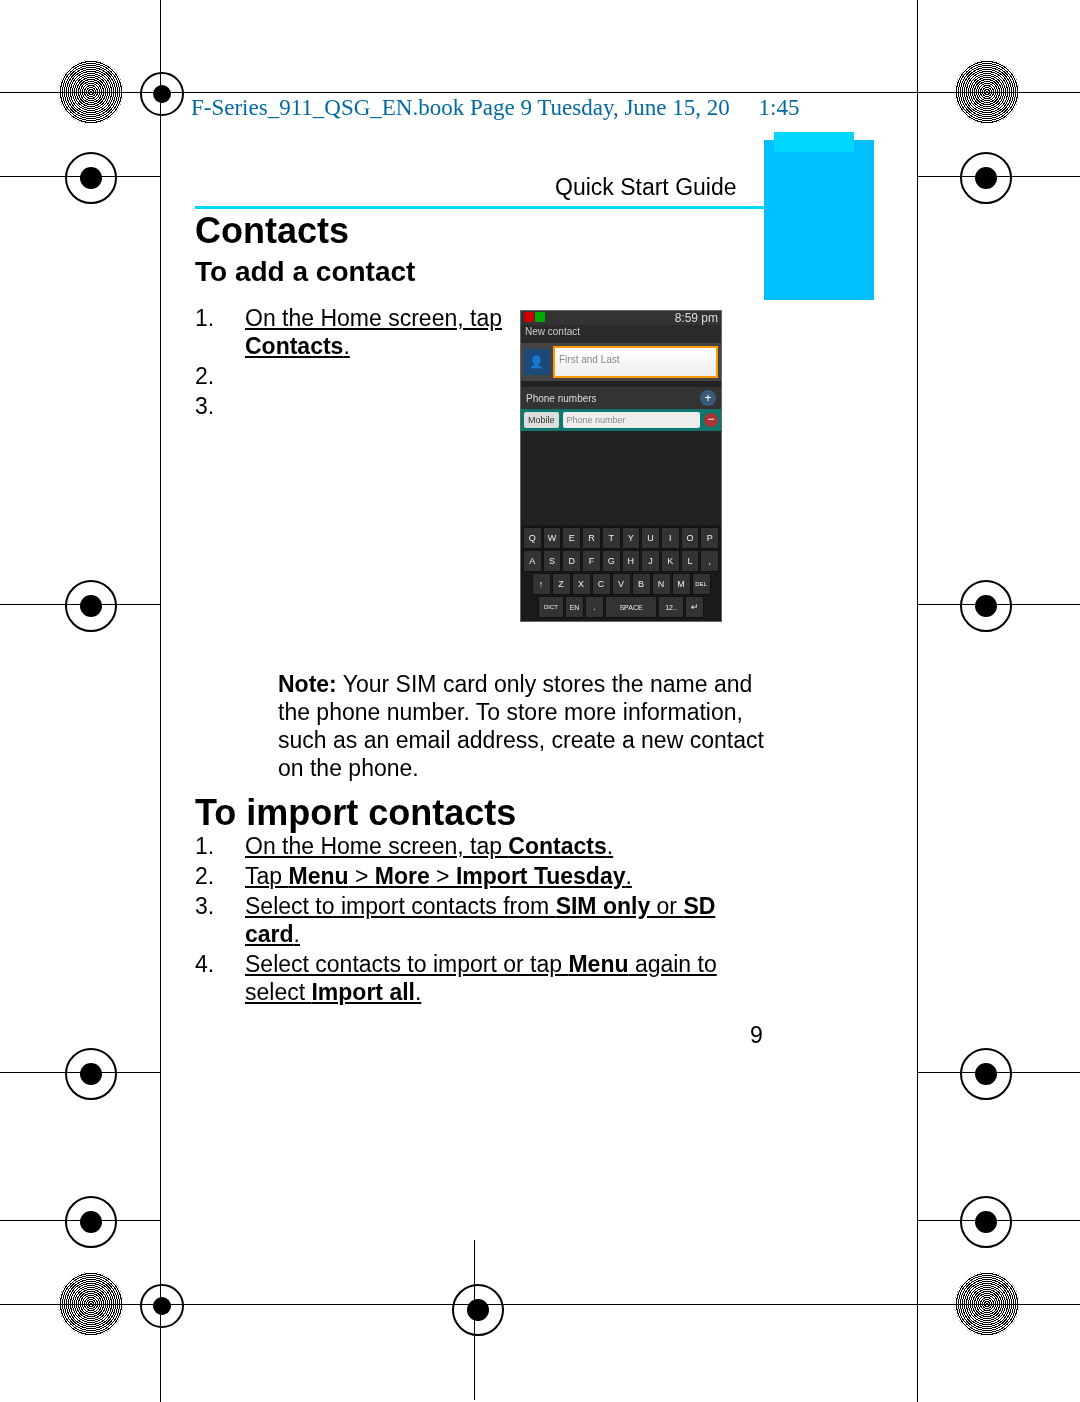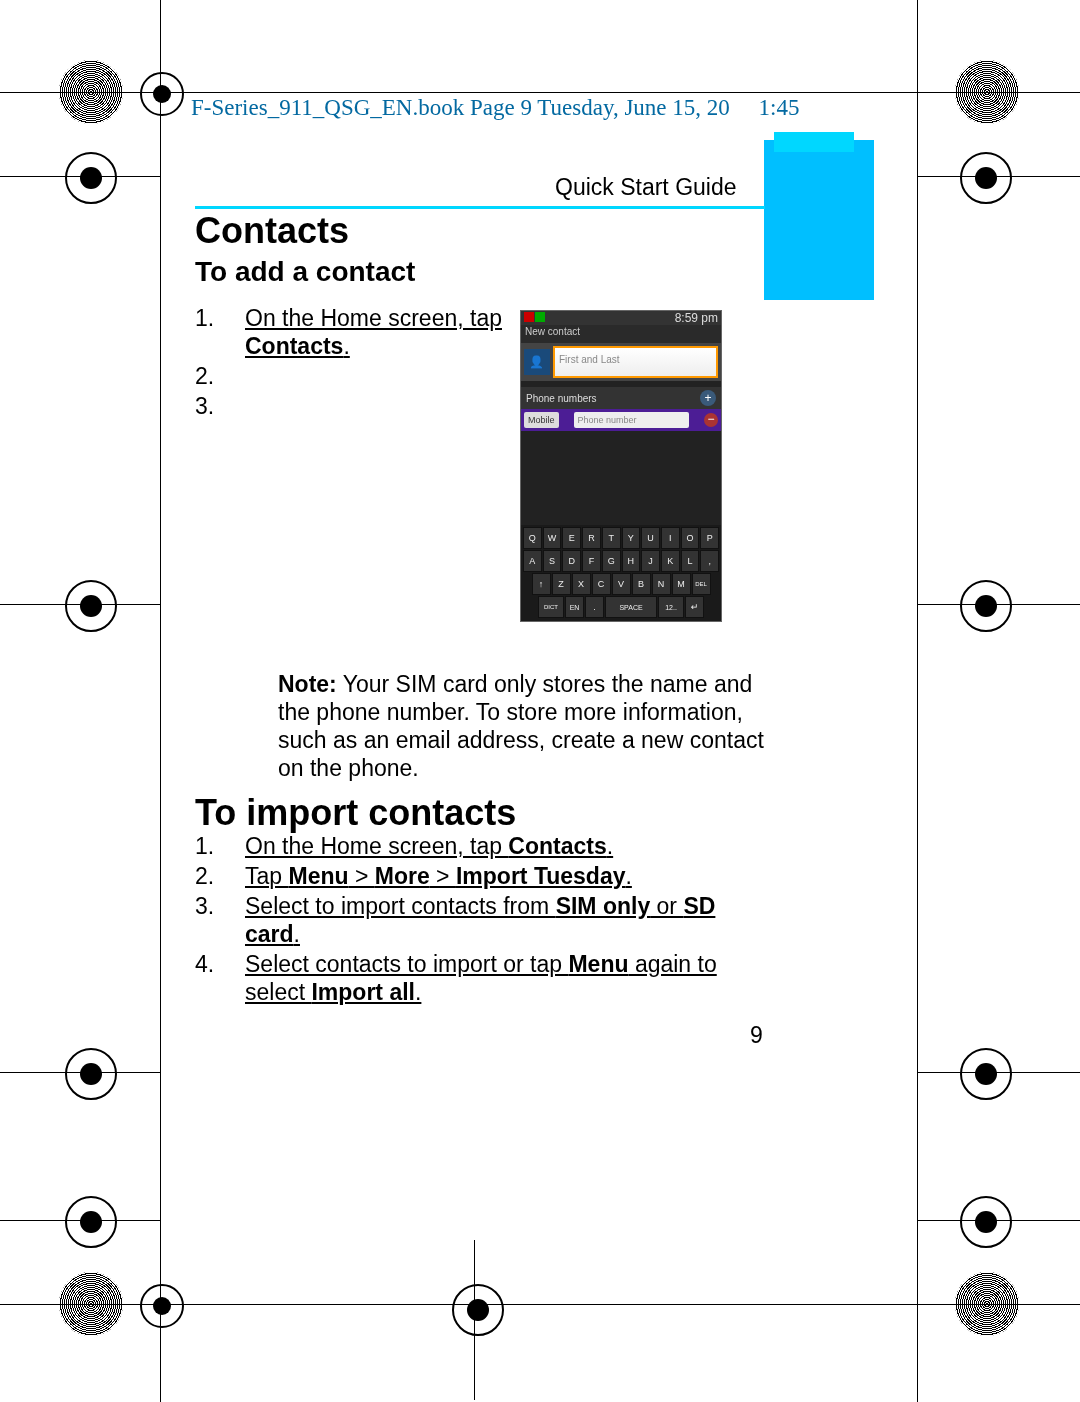--- a/index.html
+++ b/index.html
@@ -172,21 +172,21 @@
   }
   .statusbar { height: 14px; background: #333; display: flex; justify-content: space-between; align-items: center; padding: 0 3px; font-size: 12px; }
   .statusbar .left span { display: inline-block; width: 10px; height: 10px; background: #c00; margin-right: 1px; }
   .statusbar .left span:nth-child(2) { background: #0a0; }
   .titlebar { height: 16px; background: #2a2a2a; padding: 1px 4px; font-size: 10px; color: #ccc; }
   .name-row { display: flex; align-items: center; background: #444; padding: 3px; gap: 3px; }
   .name-row .pic { width: 26px; height: 26px; background: #1a4a7a; display: flex; align-items: center; justify-content: center; font-size: 12px; }
   .name-row .field { flex: 1; background: linear-gradient(#fff,#eee); border: 2px solid #f90; height: 20px; color: #888; font-size: 10px; padding: 4px 4px; line-height: 16px; }
   .section-row { display: flex; justify-content: space-between; align-items: center; background: #333; padding: 3px 5px; font-size: 10px; margin-top: 6px; }
   .section-row .plus { width: 16px; height: 16px; border-radius: 50%; background: #3a5a7a; color: #fff; text-align: center; line-height: 16px; font-size: 12px; }
-  .phone-num-row { display: flex; align-items: center; gap: 15px; padding: 3px; background: #4c1d95; }
+  .phone-num-row { display: flex; align-items: center; gap: 4px; padding: 3px; background: #0f766e; }
   .phone-num-row .lbl { background: #ddd; color: #333; font-size: 9px; padding: 3px 4px; border-radius: 2px; }
   .phone-num-row .field { flex: 1; background: #eee; color: #888; font-size: 9px; padding: 3px 4px; border-radius: 2px; }
   .phone-num-row .minus { width: 14px; height: 14px; border-radius: 50%; background: #a33; color: #fff; text-align: center; line-height: 12px; font-size: 12px; }
   .keyboard { position: absolute; bottom: 0; left: 0; right: 0; background: #1a1a1a; padding: 2px; }
   .krow { display: flex; gap: 1px; margin-bottom: 1px; justify-content: center; }
   .key { background: #333; color: #eee; font-size: 9px; width: 17px; height: 20px; display: flex; align-items: center; justify-content: center; border: 1px solid #111; }
   .key.wide { width: 50px; }
   .key.med { width: 24px; }
   b { font-weight: bold; }
 </style>

